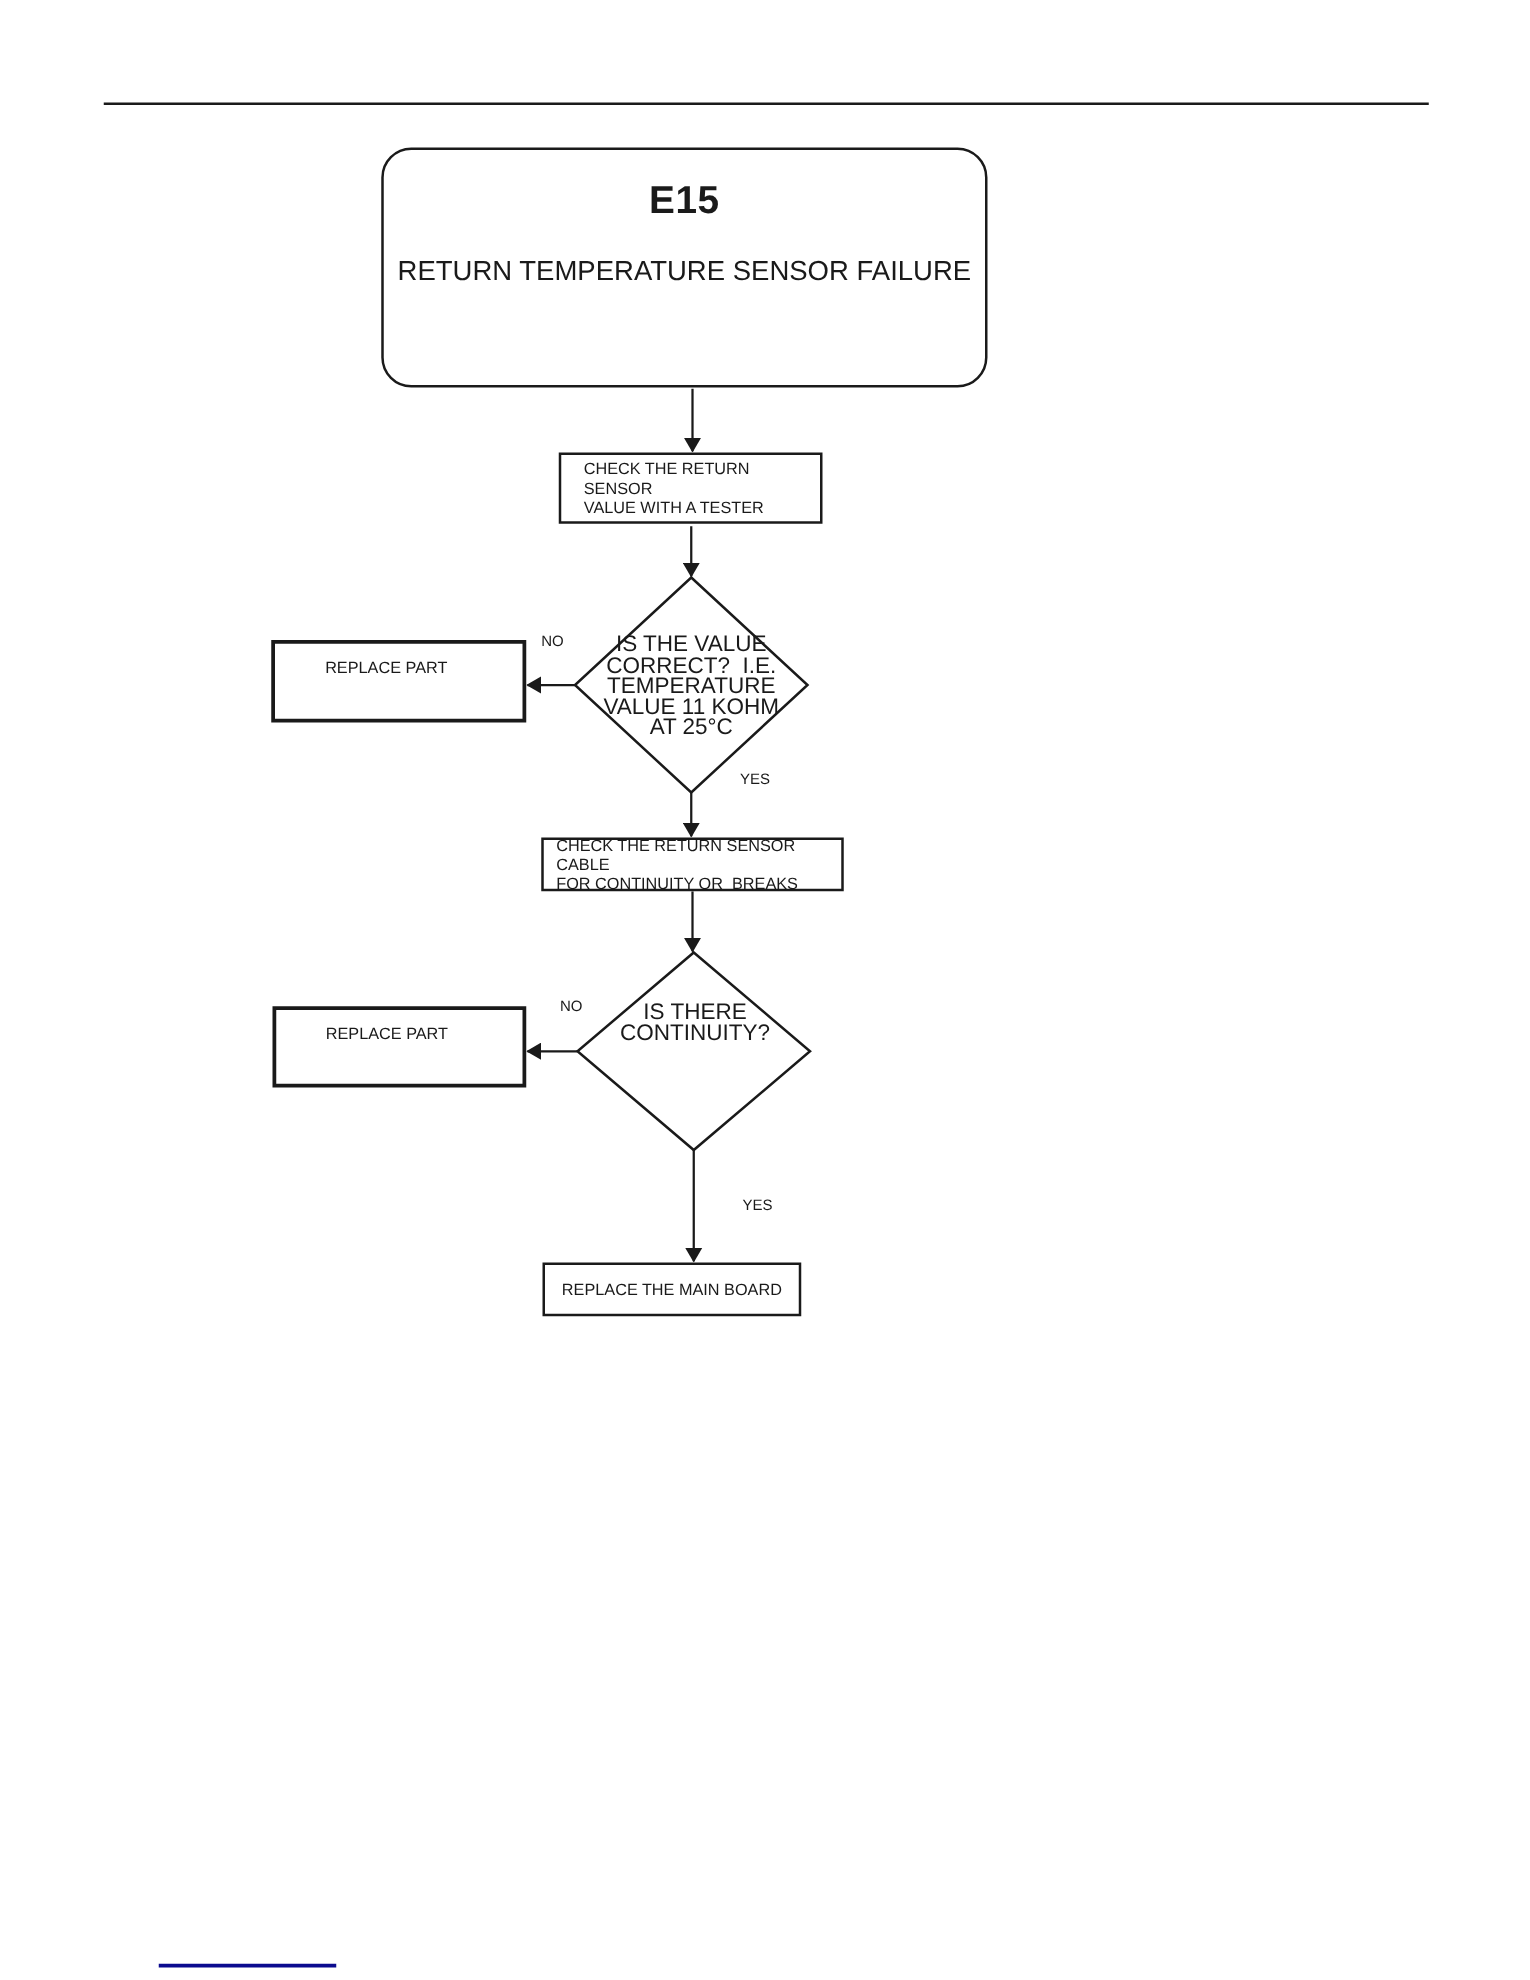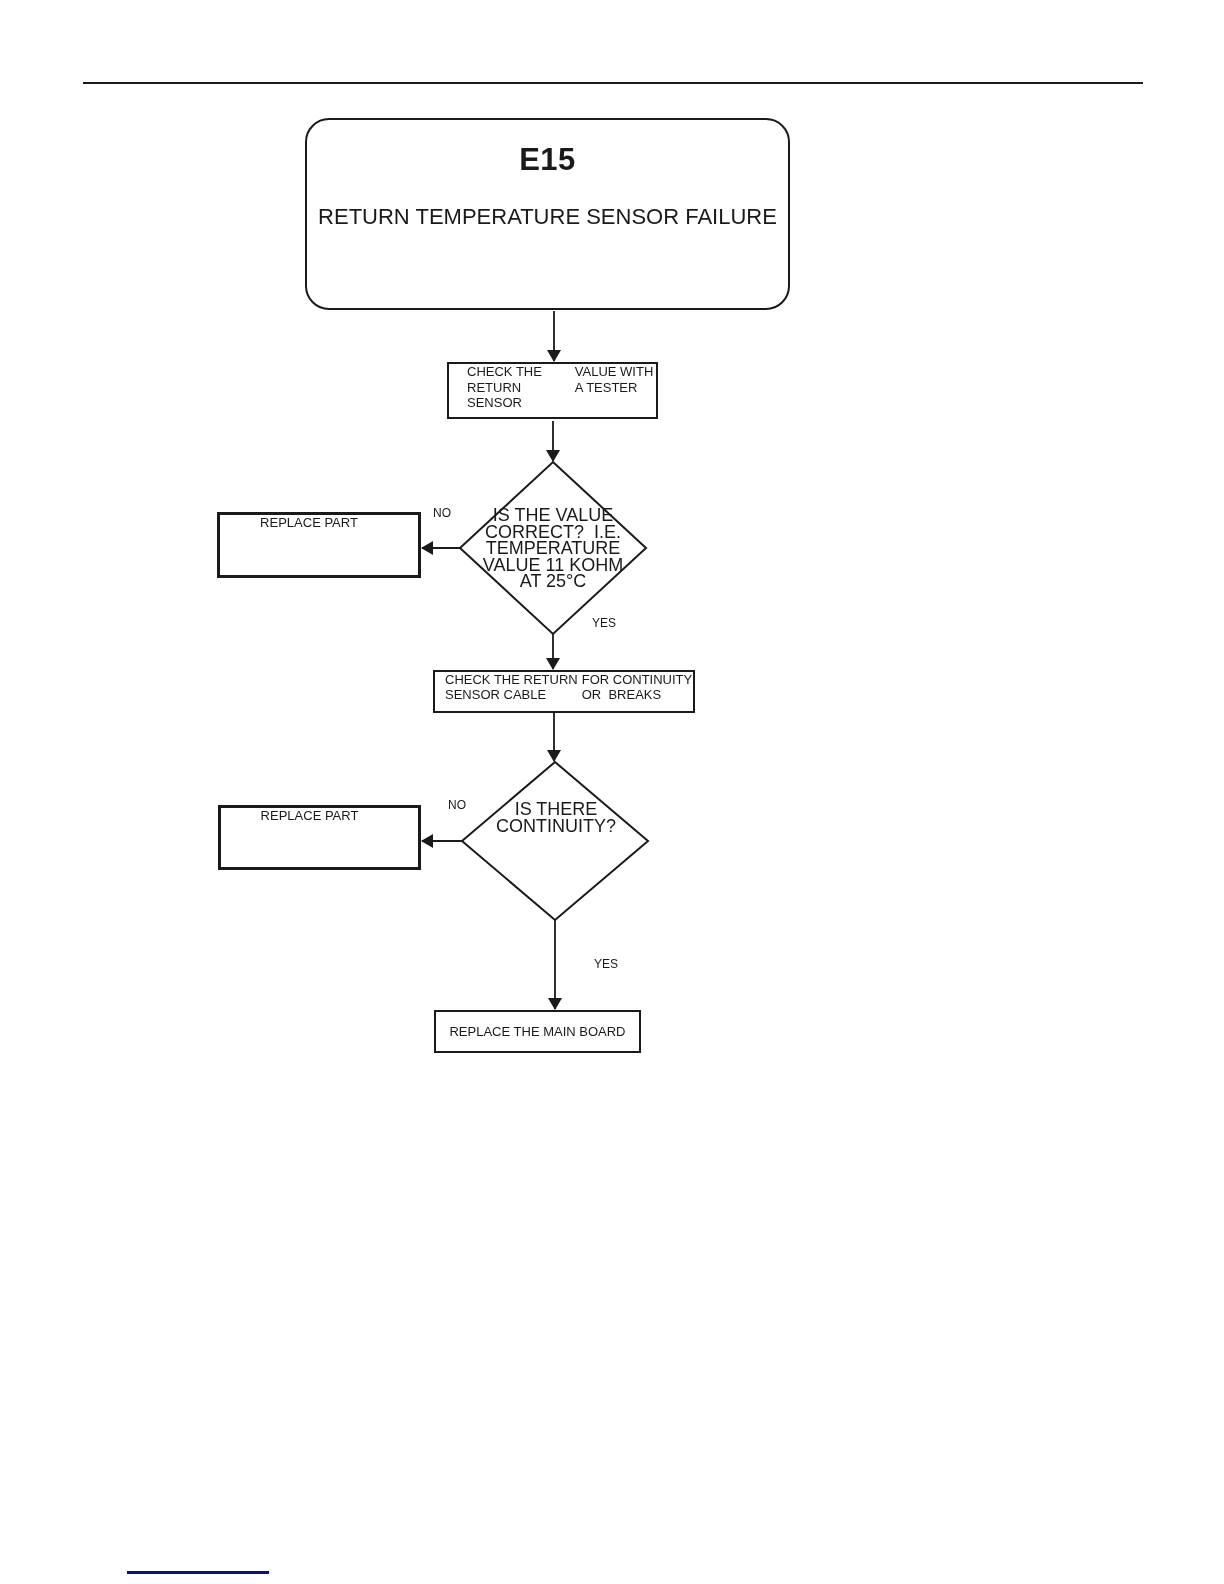--- a/index.html
+++ b/index.html
@@ -42,40 +42,41 @@
   }
   .terminator .subtitle {
     margin-top: 24px;
     font-size: 22px;
     line-height: 30px;
   }
   .process {
     border: 2px solid #1a1a1a;
     font-size: 13px;
     display: flex;
-    flex-direction: row;
+    flex-direction: column;
     justify-content: center;
   }
   .process span { display: block; white-space: pre-wrap; }
   .proc-check-sensor {
     left: 447px; top: 362px;
     width: 211px; height: 57px;
     padding-left: 18px;
     line-height: 15.5px;
   }
   .proc-check-cable {
     left: 433px; top: 670px;
-    width: 262px; height: 43px;
+    width: 242px; height: 43px;
     padding-left: 10px;
     line-height: 15px;
   }
   .replace-box {
     border: 3px solid #1a1a1a;
     font-size: 13px;
     text-align: center;
+    padding-top: 11px;
     padding-right: 20px;
   }
   .replace-1 { left: 217px; top: 512px; width: 204px; height: 66px; }
   .replace-2 { left: 218px; top: 805px; width: 203px; height: 65px; }
   .main-board {
     left: 434px; top: 1010px;
     width: 207px; height: 43px;
     border: 2.5px solid #1a1a1a;
     font-size: 13px;
     display: flex;

